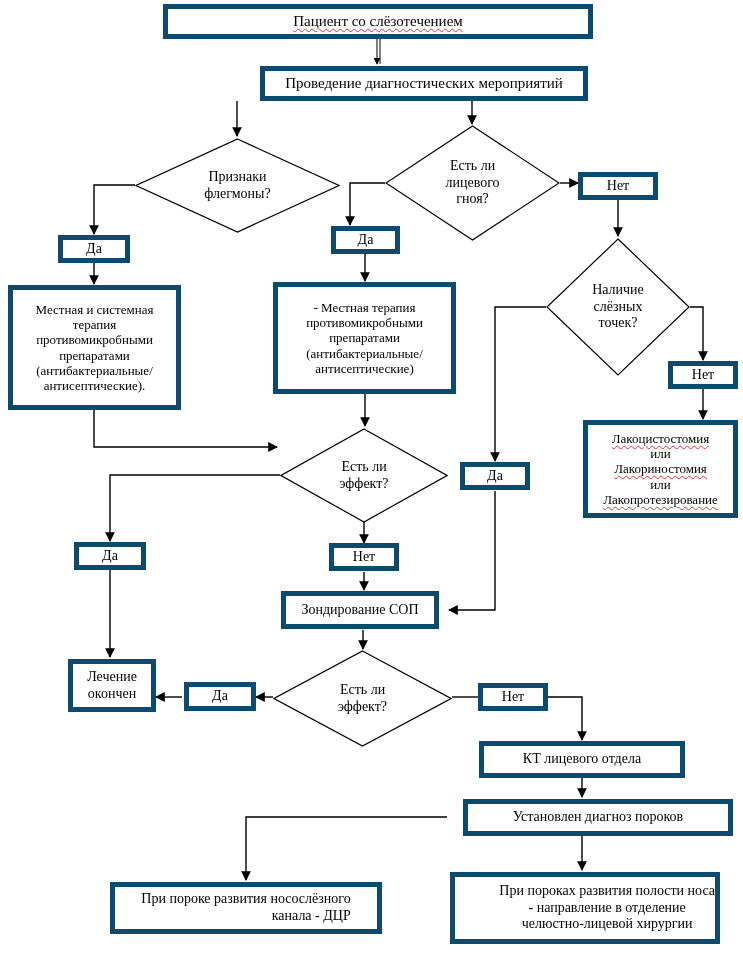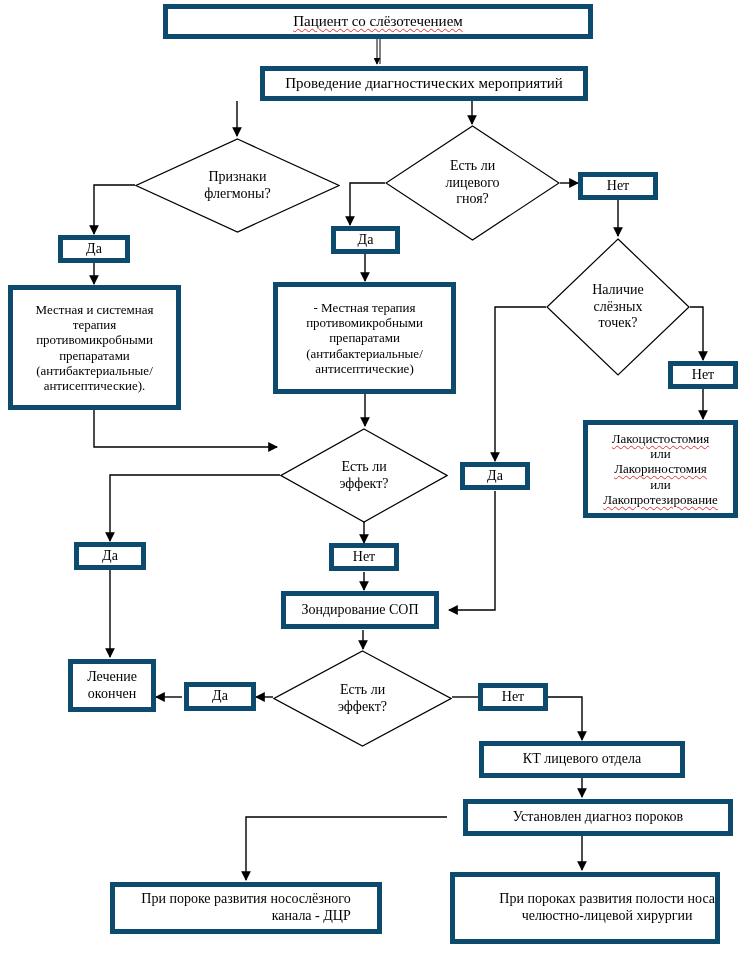--- a/index.html
+++ b/index.html
@@ -283,17 +283,18 @@
   <div class="node box t14" style="left:110px; top:882px; width:272px; height:52px;text-align:right;">
     <div>
       <div>При пороке развития носослёзного</div>
       <div>канала - ДЦР</div>
     </div>
   </div>
 
   <div class="node box t14" style="left:450px; top:872px; width:270px; height:72px;justify-content:flex-end;">
     <div>
       <div>При пороках развития полости носа</div>
+      <div>- направление в отделение</div>
       <div>челюстно-лицевой хирургии</div>
     </div>
   </div>
 
 </div>
 
 </body></html>

